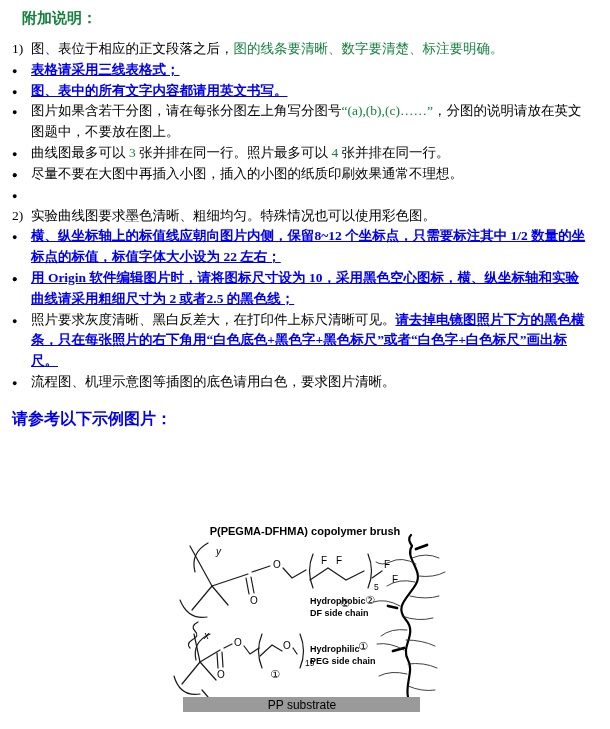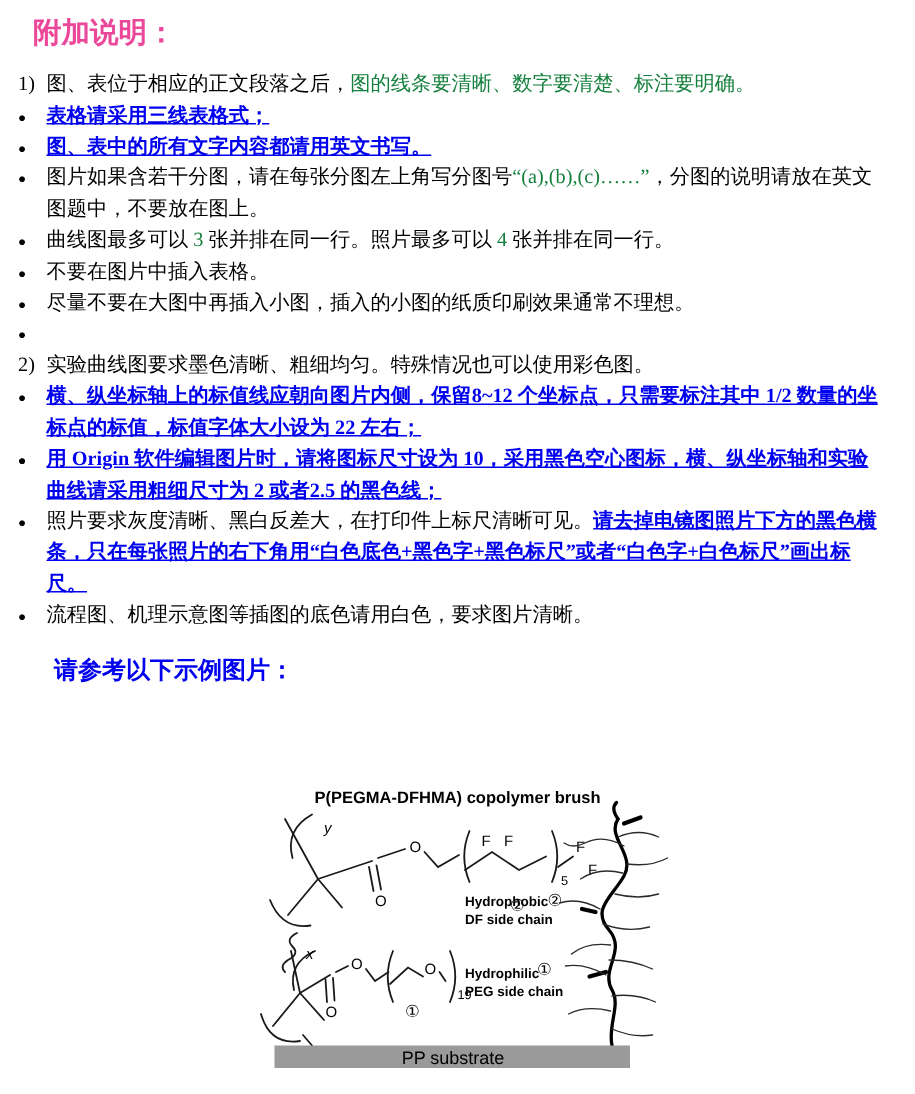--- a/index.html
+++ b/index.html
@@ -6,41 +6,41 @@
   body{
     width:610px;height:729px;
     background:#ffffff;
     position:relative;
     overflow:hidden;
     font-family:"Liberation Serif","DejaVu Serif",serif;
     color:#000;
   }
   .doc{position:absolute;left:0;top:0;width:610px;}
   .heading{
-    font-size:19px;font-weight:bold;color:#ec4899;
+    font-size:15px;font-weight:bold;color:#15803d;
     padding:9px 0 0 22px;margin:0 0 11px 0;
   }
   .li{
     position:relative;
     margin:0;
     padding:0 24px 0 31px;
     font-size:13.5px;
     line-height:20.8px;
   }
   .li .marker{
     position:absolute;left:12px;top:0;
     font-size:13.5px;color:#000;
   }
   .li .marker.dot{font-size:9px;top:1px;}
   .blue{color:#15803d;}
   .bb{color:#0000EE;font-weight:bold;text-decoration:underline;}
   .gap-top{margin-top:21px;}
   .footer-note{
     font-size:16px;font-weight:bold;color:#0000EE;
-    margin:16px 0 0 0;padding-left:36px;
+    margin:16px 0 0 0;padding-left:12px;
   }
   .figure{position:absolute;left:150px;top:518px;width:310px;height:200px;}
   .figure svg{display:block;}
   .fig-title{font-family:"Liberation Sans","DejaVu Sans",sans-serif;font-size:11px;font-weight:bold;}
   .atom{font-family:"Liberation Sans","DejaVu Sans",sans-serif;font-size:10px;}
   .sub{font-family:"Liberation Sans","DejaVu Sans",sans-serif;font-size:8.5px;}
   .ital{font-style:italic;}
   .circ{font-family:"DejaVu Sans",sans-serif;font-size:11px;}
   .sidelabel{font-family:"Liberation Sans","DejaVu Sans",sans-serif;font-size:9px;font-weight:bold;}
   .barlabel{font-family:"Liberation Sans","DejaVu Sans",sans-serif;font-size:12px;}
@@ -76,21 +76,20 @@
     <span>图片如果含若干分图，请在每张分图左上角写分图号</span><span class="blue">“(a),(b),(c)……”</span><span>，分图的说明请放在英文图题中，不要放在图上。</span>
   </p>
 
   <p class="li">
     <span class="marker dot">●</span>
     <span>曲线图最多可以 </span><span class="blue">3</span><span> 张并排在同一行。照片最多可以 </span><span class="blue">4</span><span> 张并排在同一行。</span>
   </p>
 
   <p class="li">
     <span class="marker dot">●</span>
-    <span>不要在图片中插入表格。</span>
   </p>
 
   <p class="li">
     <span class="marker dot">●</span>
     <span>尽量不要在大图中再插入小图，插入的小图的纸质印刷效果通常不理想。</span>
   </p>
 
   <p class="li">
     <span class="marker dot">●</span>
   </p>

